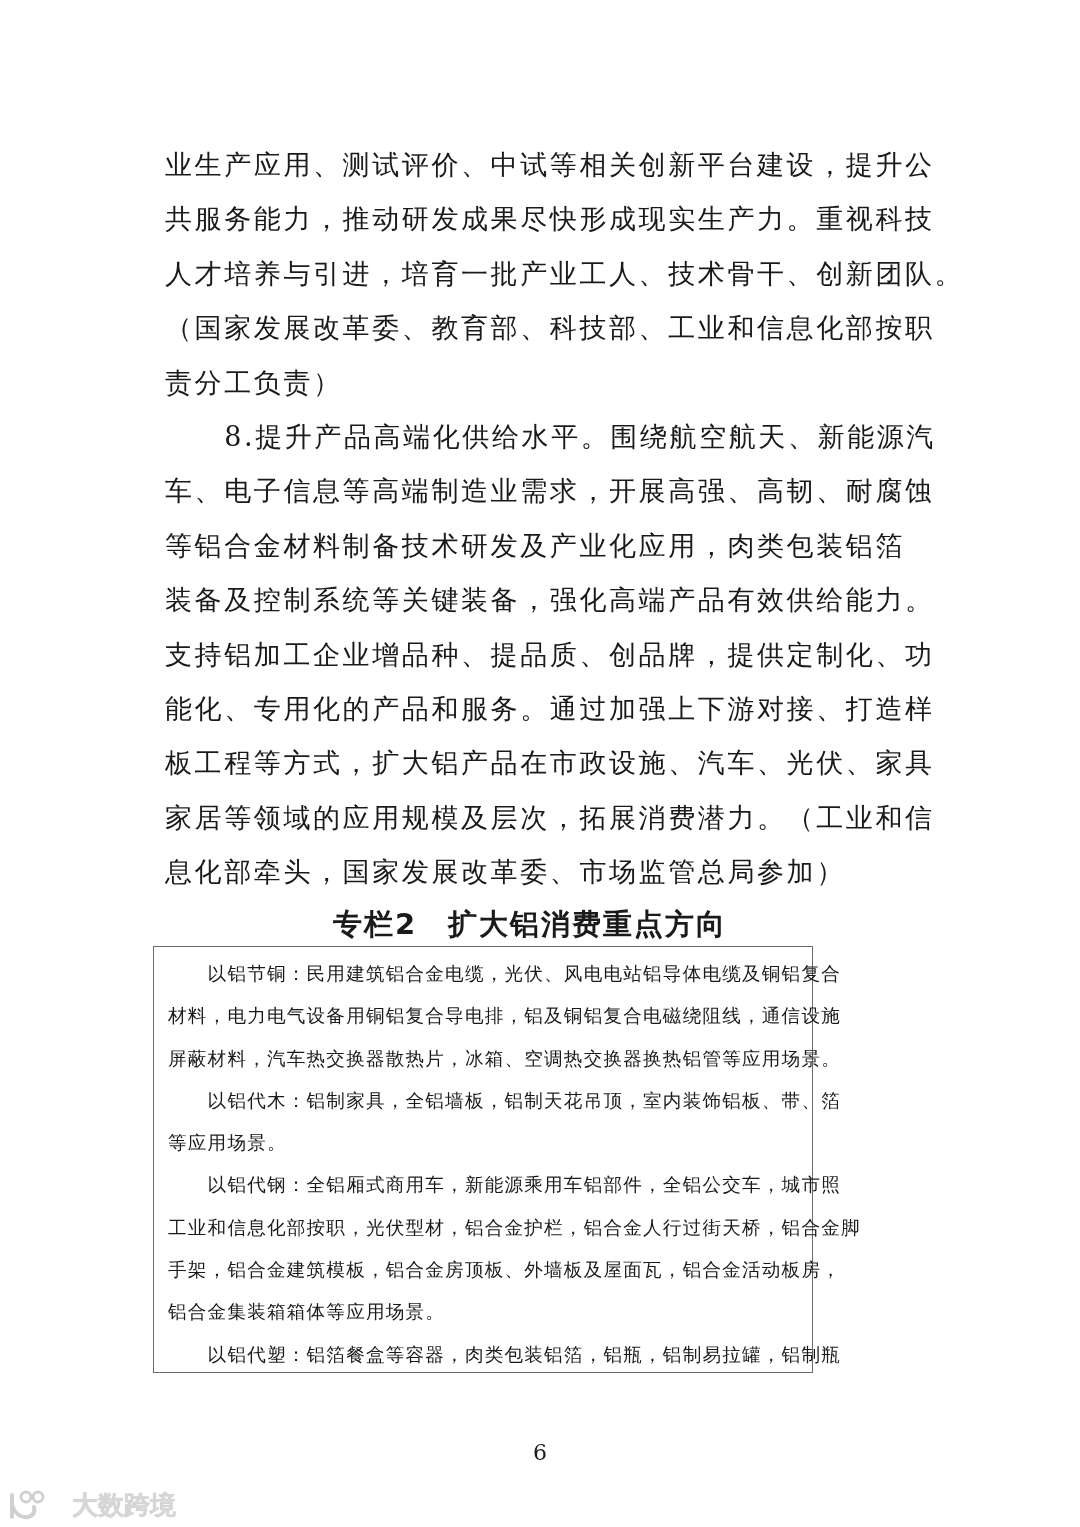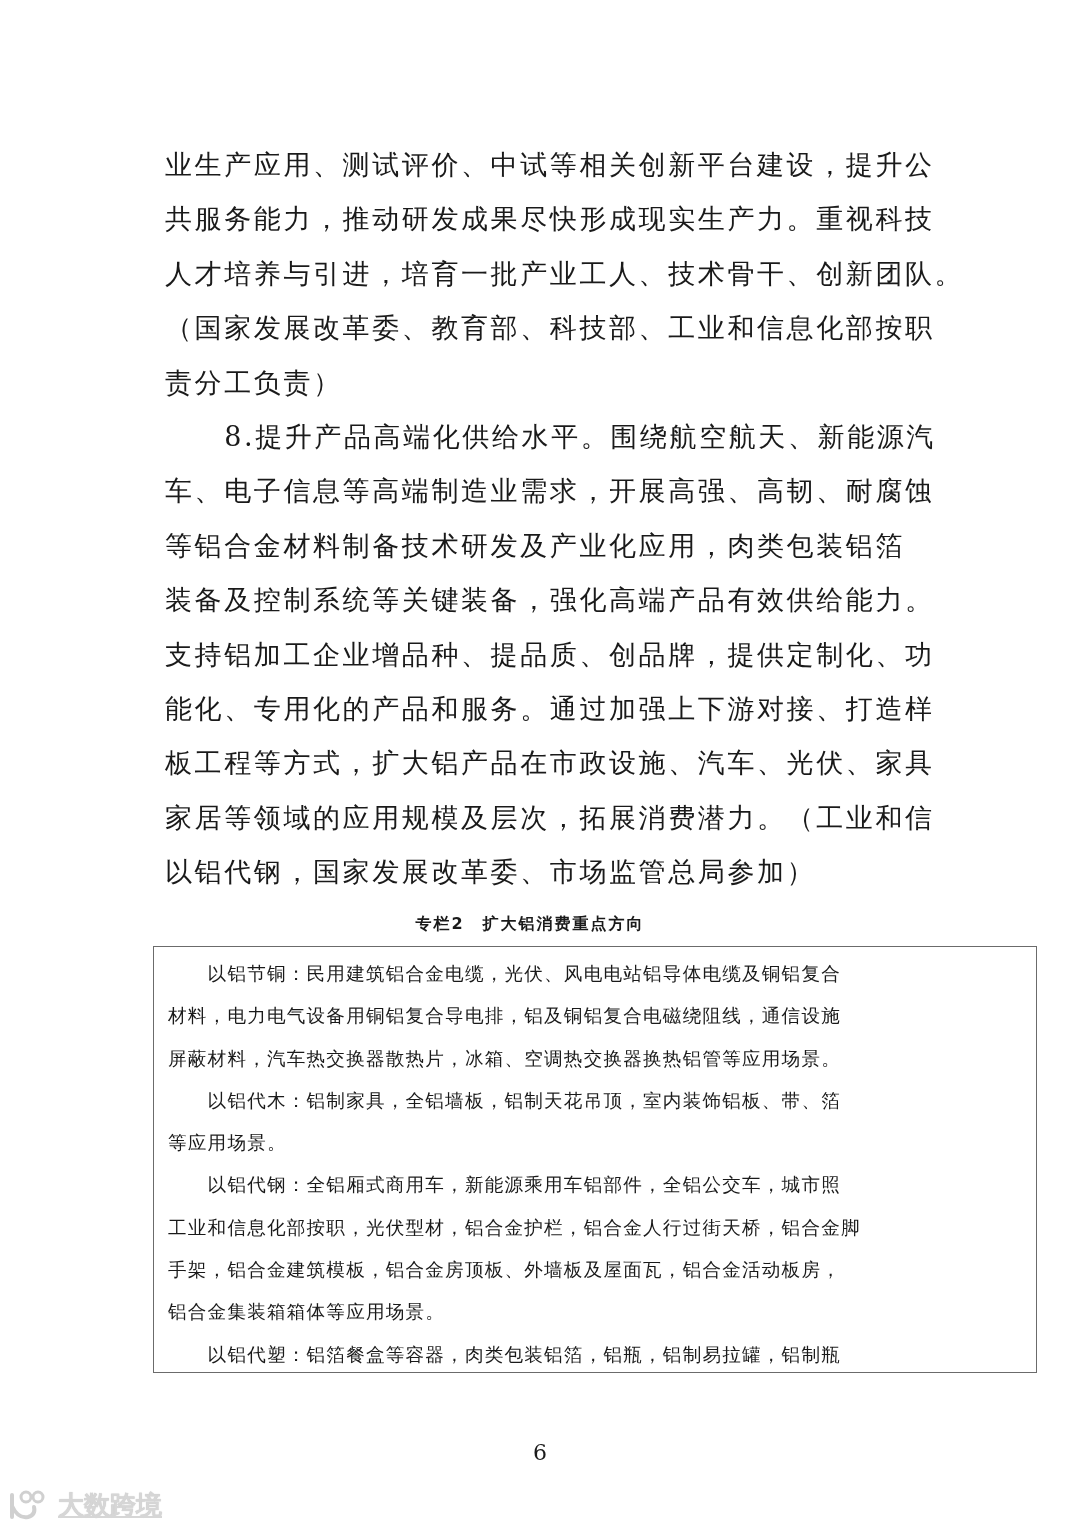--- a/index.html
+++ b/index.html
@@ -8,42 +8,41 @@
     font-family: "DejaVu Serif", "Liberation Serif", serif; color:#1a1a1a;
   }
   .page { position:absolute; left:0; top:0; width:1080px; height:1527px; }
   .body-text {
     position:absolute; left:165px; width:750px; top:138px;
     font-size:27px; line-height:54.4px; letter-spacing:2.6px;
   }
   .line { white-space:nowrap; height:54.4px; overflow:visible; }
   .box-title {
     position:absolute; left:153px; width:754px; top:904px; text-align:center;
-    font-size:16px; font-weight:bold; letter-spacing:2px; line-height:40px;
+    font-size:29px; font-weight:bold; letter-spacing:2px; line-height:40px;
     font-family: "DejaVu Sans", "Liberation Sans", sans-serif;
   }
   .box {
-    position:absolute; left:153px; top:946px; width:884px; height:427px;
+    position:absolute; left:153px; top:946px; width:660px; height:427px;
     border:1.5px solid #6b6b6b; box-sizing:border-box;
   }
   .box-text {
     position:absolute; left:14px; top:6px; width:730px;
     font-size:18.6px; line-height:42.3px; letter-spacing:1.2px;
   }
   .box-text .bl { white-space:nowrap; height:42.3px; }
   .page-number {
     position:absolute; left:0; width:1080px; top:1440px; text-align:center;
     font-size:22px;
   }
   .watermark {
-    position:absolute; left:8px; top:1488px; display:flex; align-items:center; gap:10px;
+    position:absolute; left:8px; top:1488px; display:flex; align-items:center; gap:24px;
     color:#d6d6d6; font-size:26px; font-weight:bold;
     font-family: "DejaVu Sans", "Liberation Sans", sans-serif;
     text-shadow: 0 0 1px #bdbdbd;
-    text-decoration: underline;
   }
   .wm-logo { width:40px; height:34px; }
 </style>
 </head>
 <body>
 
 <div class="page">
 
   <div class="body-text">
     <div class="line">业生产应用、测试评价、中试等相关创新平台建设，提升公</div>
@@ -52,21 +51,21 @@
     <div class="line">（国家发展改革委、教育部、科技部、工业和信息化部按职</div>
     <div class="line">责分工负责）</div>
     <div class="line">　　8.提升产品高端化供给水平。围绕航空航天、新能源汽</div>
     <div class="line">车、电子信息等高端制造业需求，开展高强、高韧、耐腐蚀</div>
     <div class="line">等铝合金材料制备技术研发及产业化应用，肉类包装铝箔</div>
     <div class="line">装备及控制系统等关键装备，强化高端产品有效供给能力。</div>
     <div class="line">支持铝加工企业增品种、提品质、创品牌，提供定制化、功</div>
     <div class="line">能化、专用化的产品和服务。通过加强上下游对接、打造样</div>
     <div class="line">板工程等方式，扩大铝产品在市政设施、汽车、光伏、家具</div>
     <div class="line">家居等领域的应用规模及层次，拓展消费潜力。（工业和信</div>
-    <div class="line">以铝代钢，国家发展改革委、市场监管总局参加）</div>
+    <div class="line">息化部牵头，国家发展改革委、市场监管总局参加）</div>
   </div>
 
   <div class="box-title">专栏2　扩大铝消费重点方向</div>
 
   <div class="box">
     <div class="box-text">
       <div class="bl">　　以铝节铜：民用建筑铝合金电缆，光伏、风电电站铝导体电缆及铜铝复合</div>
       <div class="bl">材料，电力电气设备用铜铝复合导电排，铝及铜铝复合电磁绕阻线，通信设施</div>
       <div class="bl">屏蔽材料，汽车热交换器散热片，冰箱、空调热交换器换热铝管等应用场景。</div>
       <div class="bl">　　以铝代木：铝制家具，全铝墙板，铝制天花吊顶，室内装饰铝板、带、箔</div>

